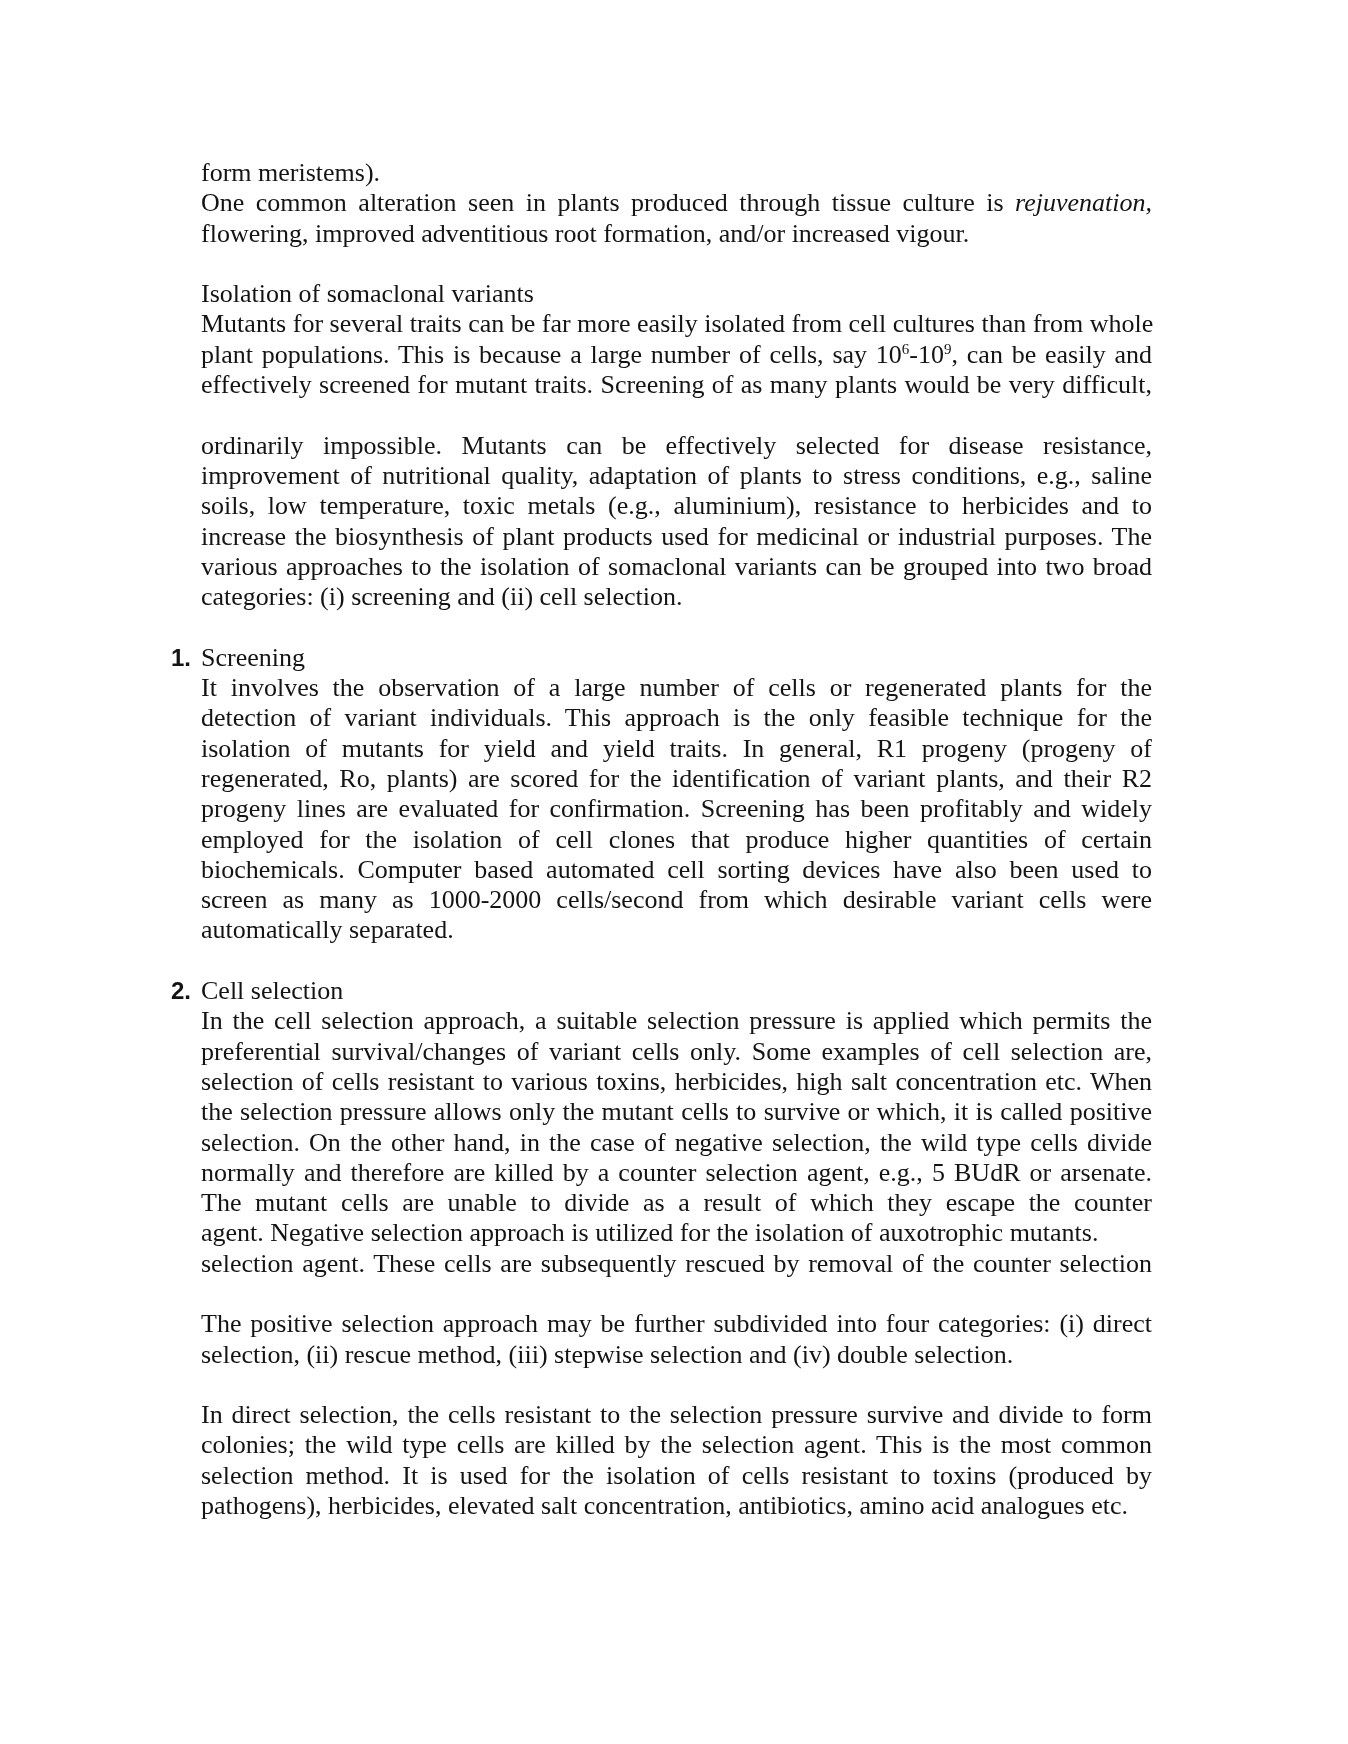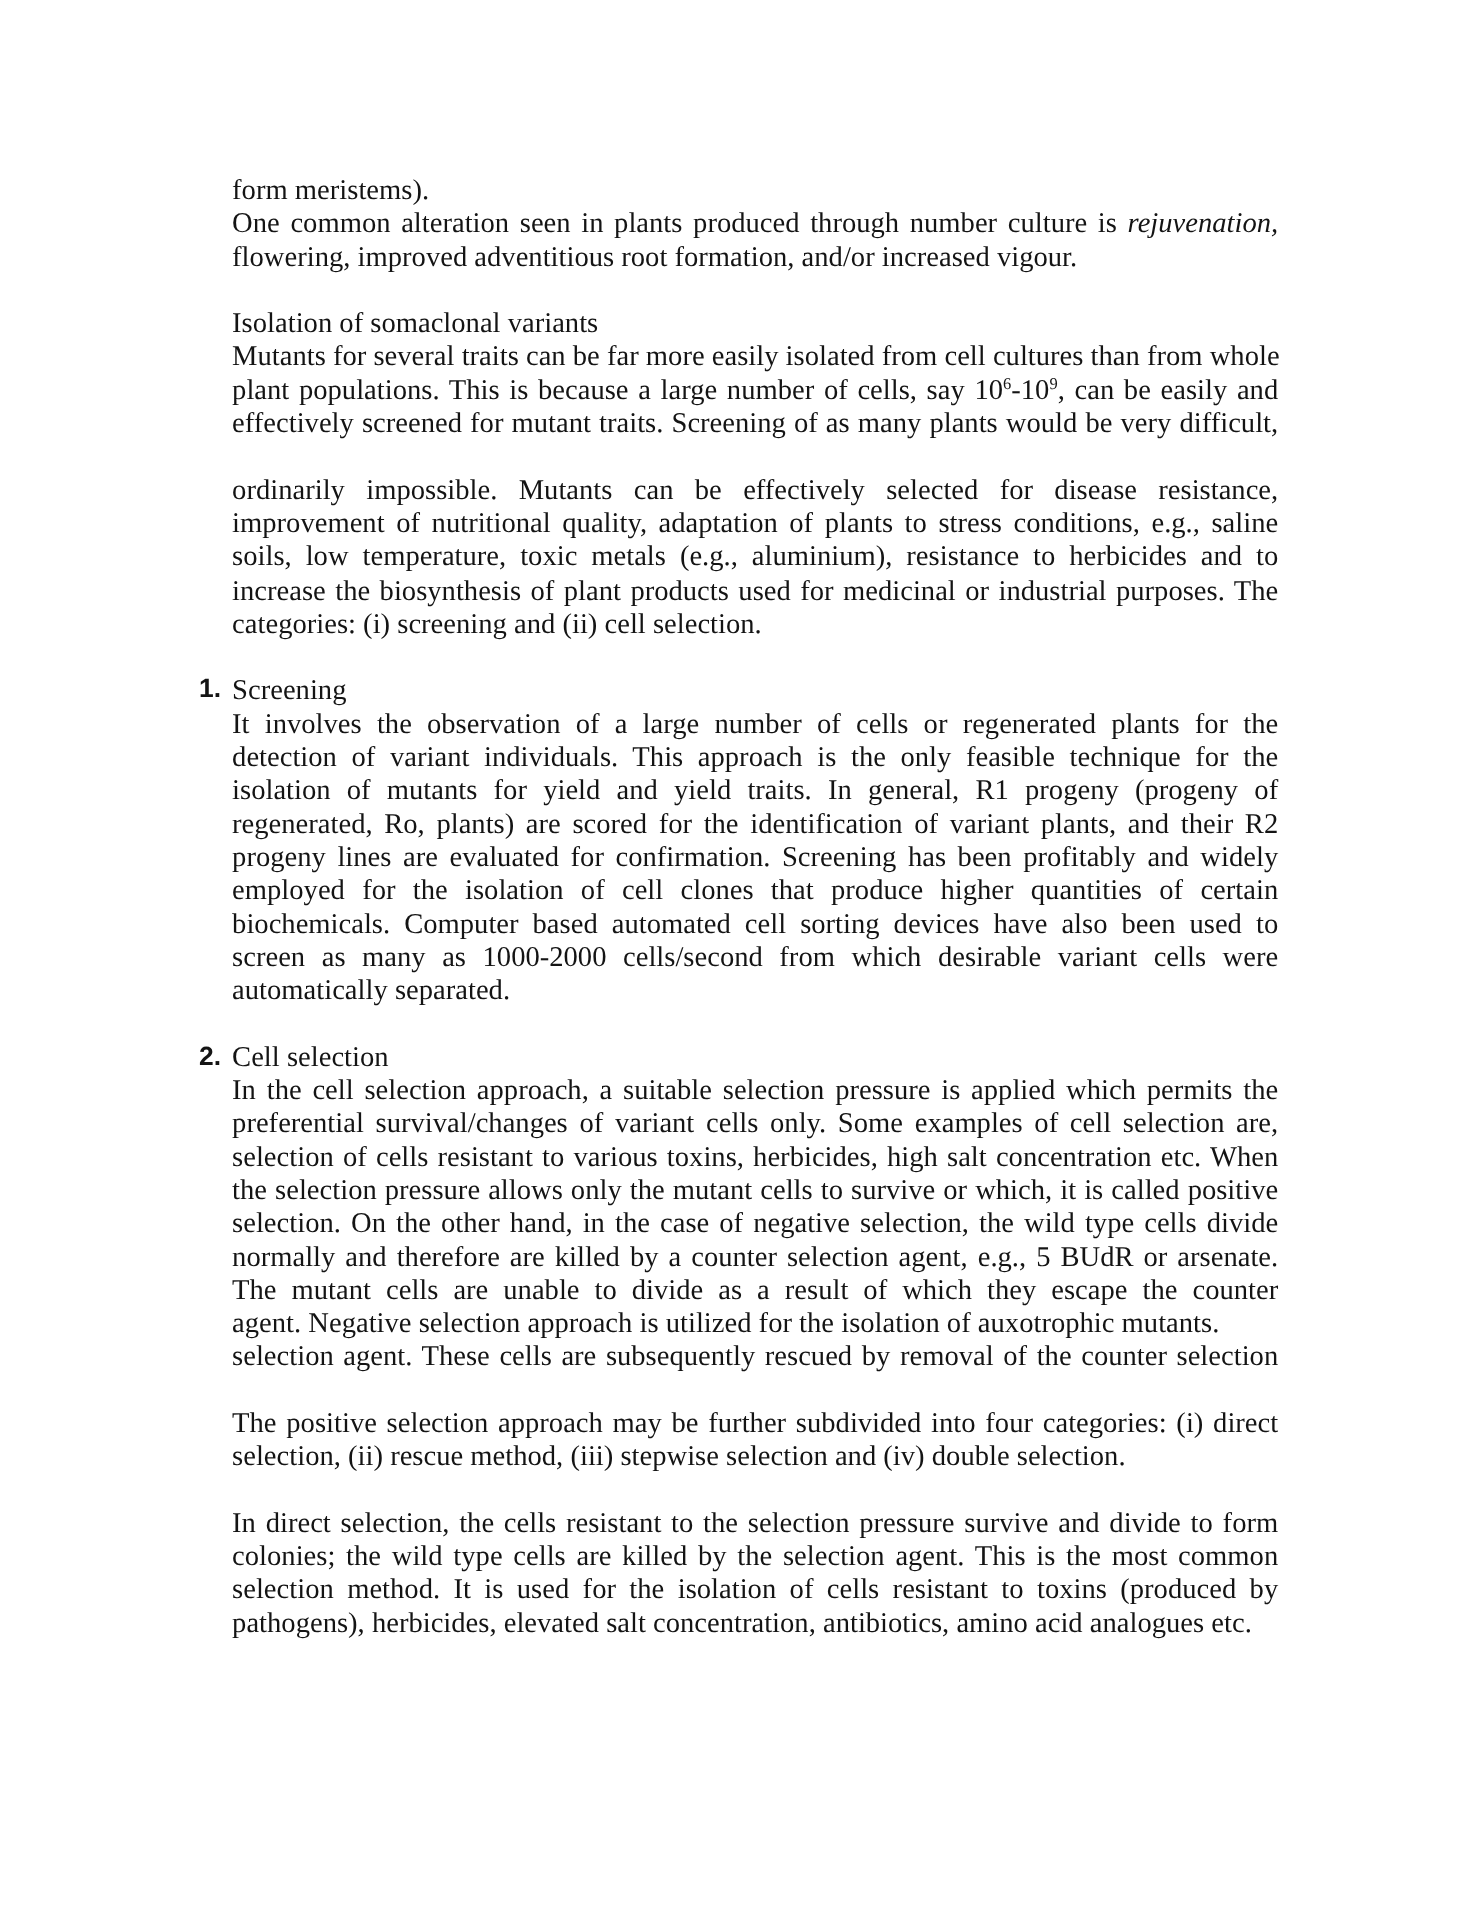--- a/index.html
+++ b/index.html
@@ -10,21 +10,21 @@
   body {
     width: 1348px;
     height: 1744px;
     position: relative;
     overflow: hidden;
     font-family: "Liberation Serif", "DejaVu Serif", serif;
     color: #141414;
   }
   .page {
     position: absolute;
-    left: 211px;
+    left: 201px;
     top: 158px;
     width: 951px;
     font-size: 26px;
     line-height: 30.3px;
   }
   .line {
     display: block;
     height: 30.3px;
     white-space: nowrap;
     text-align: justify;
@@ -72,36 +72,37 @@
     overflow: hidden;
   }
 </style>
 </head>
 <body>
 
 <div class="page">
 
   <div>
     <span class="line last">form meristems).</span>
-    <span class="justify-wrap"><span>One common alteration seen in plants produced through number culture is</span> <em>rejuvenation,</em></span>
+    <span class="justify-wrap"><span>One common alteration seen in plants produced through tissue culture is</span> <em>rejuvenation,</em></span>
     <span class="line last">flowering, improved adventitious root formation, and/or increased vigour.</span>
   </div>
 
   <span class="blank"></span>
 
   <div>
     <span class="heading">Isolation of somaclonal variants</span>
     <span class="line">Mutants for several traits can be far more easily isolated from cell cultures than from whole</span>
     <span class="justify-wrap"><span>plant populations. This is because a large number of cells, say 10</span><sup>6</sup><span>-10</span><sup>9</sup><span>, can be easily and</span></span>
     <span class="line">effectively screened for mutant traits. Screening of as many plants would be very difficult,</span>
     <span class="blank"></span>
     <span class="line">ordinarily impossible. Mutants can be effectively selected for disease resistance,</span>
     <span class="line">improvement of nutritional quality, adaptation of plants to stress conditions, e.g., saline</span>
     <span class="line">soils, low temperature, toxic metals (e.g., aluminium), resistance to herbicides and to</span>
     <span class="line">increase the biosynthesis of plant products used for medicinal or industrial purposes. The</span>
+    <span class="line">various approaches to the isolation of somaclonal variants can be grouped into two broad</span>
     <span class="line last">categories: (i) screening and (ii) cell selection.</span>
   </div>
 
   <span class="blank"></span>
 
   <div class="list-item">
     <span class="marker">1.</span>
     <span class="heading">Screening</span>
     <span class="line">It involves the observation of a large number of cells or regenerated plants for the</span>
     <span class="line">detection of variant individuals. This approach is the only feasible technique for the</span>

